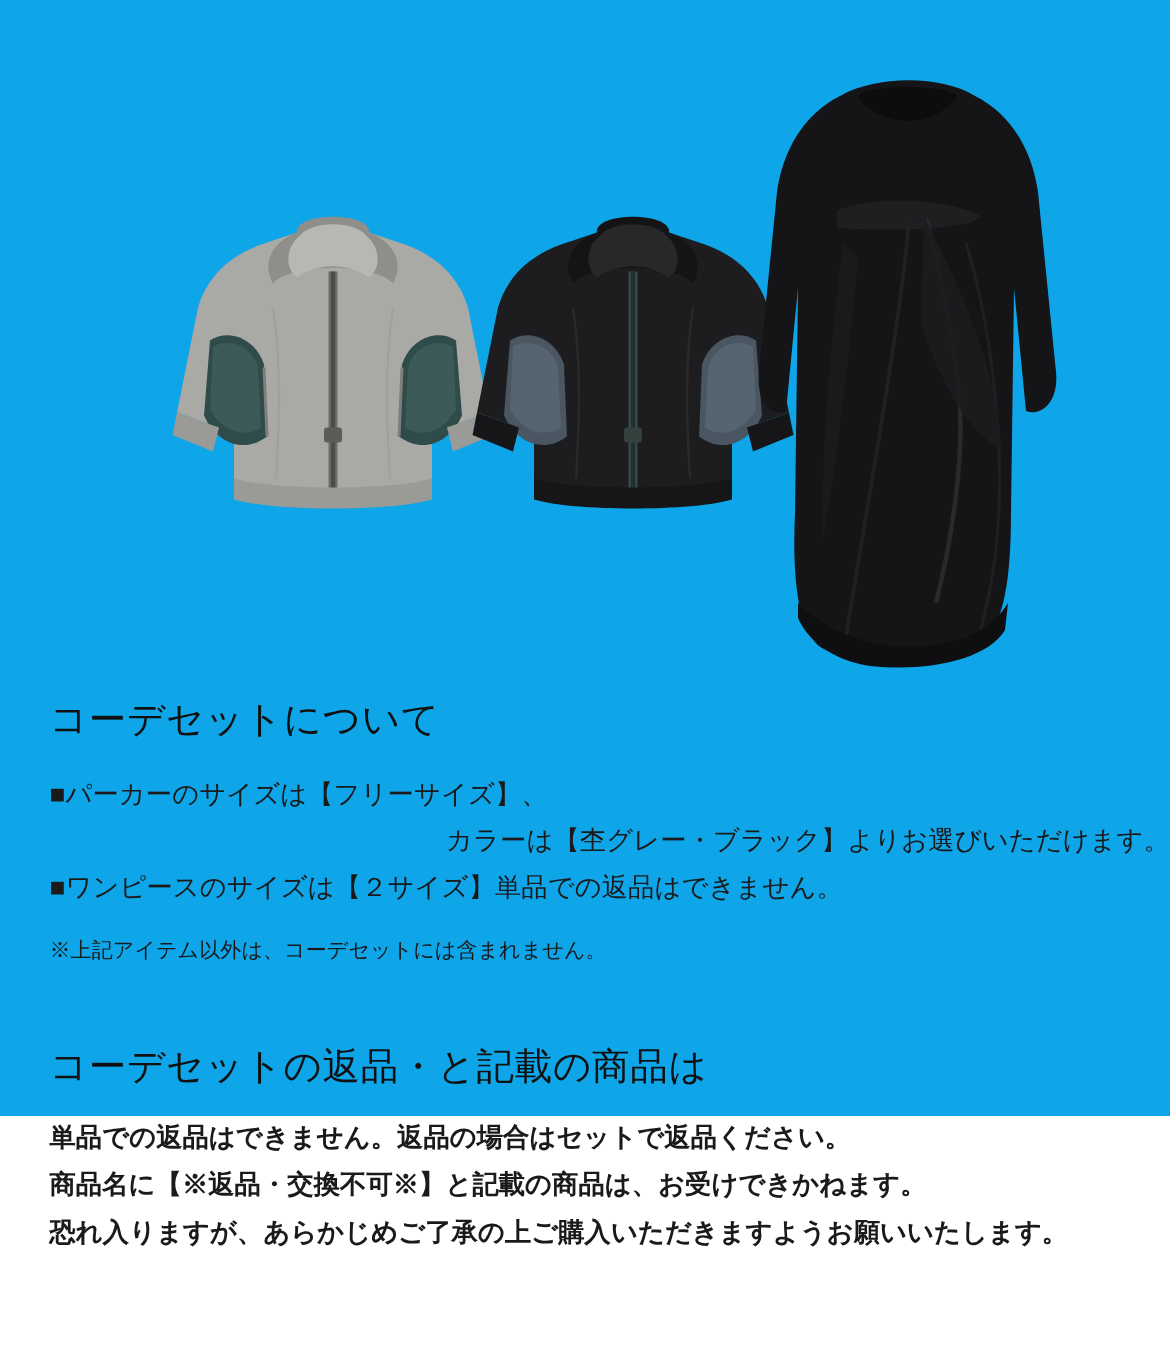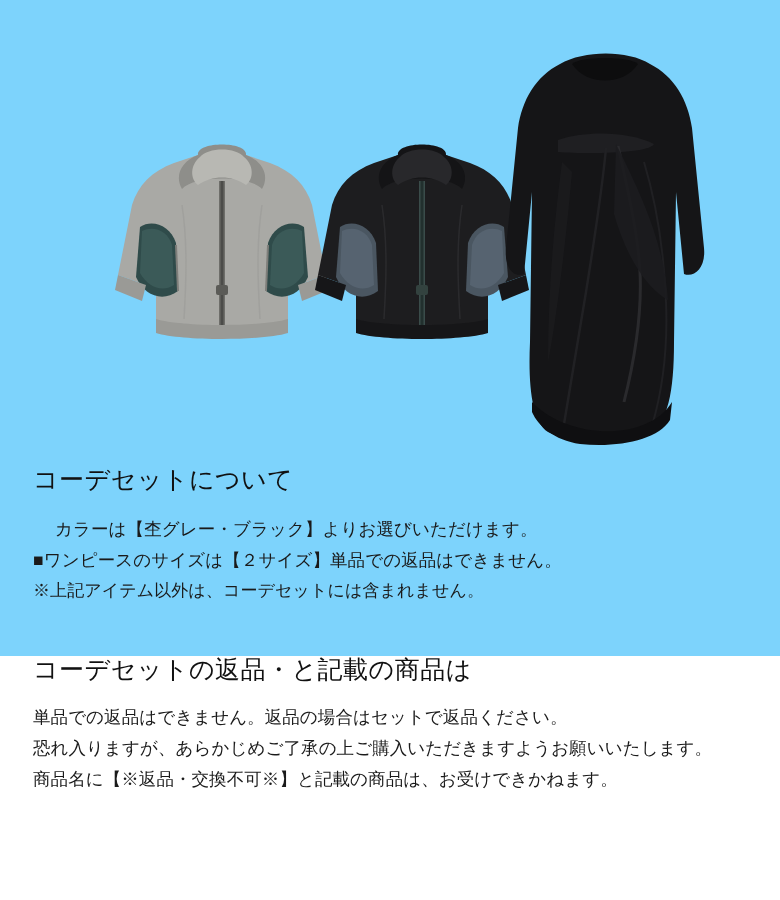--- a/index.html
+++ b/index.html
@@ -10,22 +10,22 @@
   body {
     width: 780px;
     height: 900px;
     font-family: "Liberation Serif", "DejaVu Serif", serif;
     color: #1a1a1a;
     overflow: hidden;
   }
   .page {
     position: relative;
     width: 780px;
-    height: 656px;
-    background: #7dd3fc;
+    height: 744px;
+    background: #0ea5e9;
   }
 
   
   .hero {
     position: relative;
     width: 780px;
     height: 455px;
   }
 
   
@@ -70,41 +70,44 @@
   }
   .bullet-list li {
     font-size: 17.5px;
     line-height: 1.78;
     letter-spacing: 0.005em;
     color: #1a1a1a;
     white-space: nowrap;
   }
   .bullet-list li.indent {
     padding-left: 22px;
+    text-align: right;
   }
   .note-line {
-    font-size: 17px;
+    font-size: 14px;
     line-height: 1.78;
     letter-spacing: 0.005em;
     padding: 0 16px 0 33px;
     white-space: nowrap;
+    margin-top: 16px;
   }
 
   .spacer-sec { height: 46px; }
 
   .para-block {
     padding: 16px 0 0 33px;
   }
   .para-block p {
     margin: 0;
     font-size: 17.5px;
     line-height: 1.78;
     letter-spacing: 0.004em;
     color: #1a1a1a;
     white-space: nowrap;
+    font-weight: bold;
   }
 </style>
 </head>
 <body>
 
 <div class="page">
 
   <div class="hero">
 
     <div class="hoodie hoodie-grey">
@@ -178,30 +181,31 @@
         <path d="M34 360 C70 398 150 400 174 360 L172 378 C160 398 120 406 82 402 C56 398 40 384 34 370 Z" fill="#0f0f11"></path>
       </svg>
     </div>
   </div>
 
   <div class="content">
 
     <h2 class="section-title" id="sec1-title">コーデセットについて</h2>
 
     <ul class="bullet-list">
+      <li>■パーカーのサイズは【フリーサイズ】、</li>
       <li class="indent">カラーは【杢グレー・ブラック】よりお選びいただけます。</li>
       <li>■ワンピースのサイズは【２サイズ】単品での返品はできません。</li>
     </ul>
 
     <div class="note-line">※上記アイテム以外は、コーデセットには含まれません。</div>
 
     <div class="spacer-sec"></div>
 
     <h2 class="section-title" id="sec2-title">コーデセットの返品・と記載の商品は</h2>
 
     <div class="para-block">
       <p>単品での返品はできません。返品の場合はセットで返品ください。</p>
+      <p>商品名に【※返品・交換不可※】と記載の商品は、お受けできかねます。</p>
       <p>恐れ入りますが、あらかじめご了承の上ご購入いただきますようお願いいたします。</p>
-      <p>商品名に【※返品・交換不可※】と記載の商品は、お受けできかねます。</p>
     </div>
 
   </div>
 </div>
 
 </body></html>

